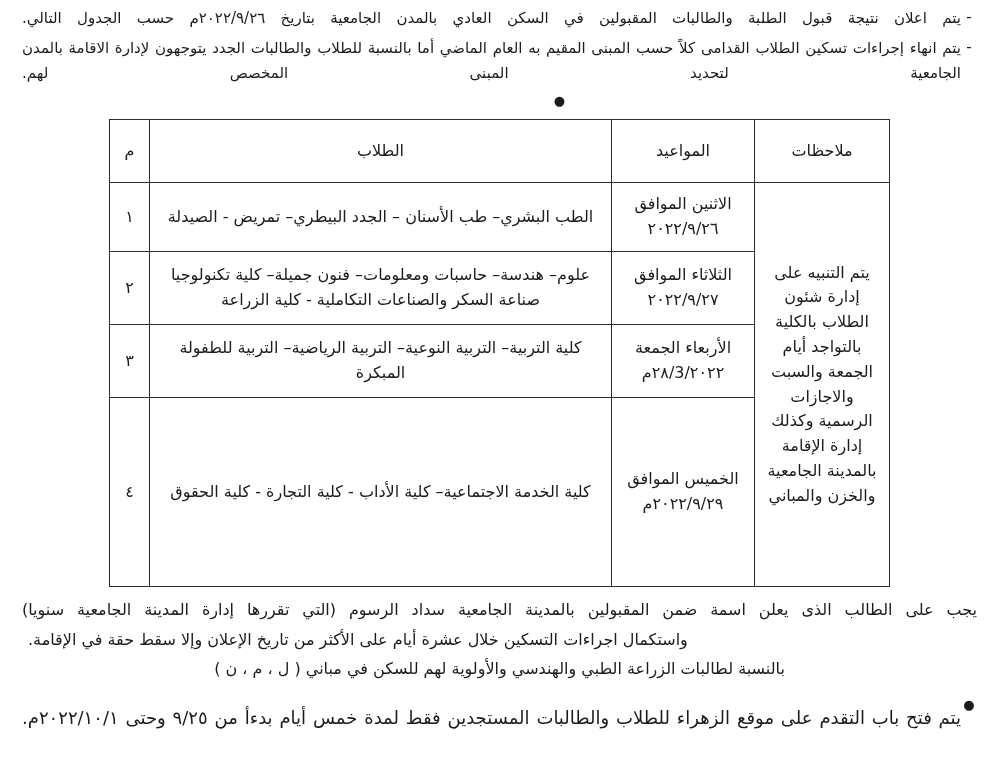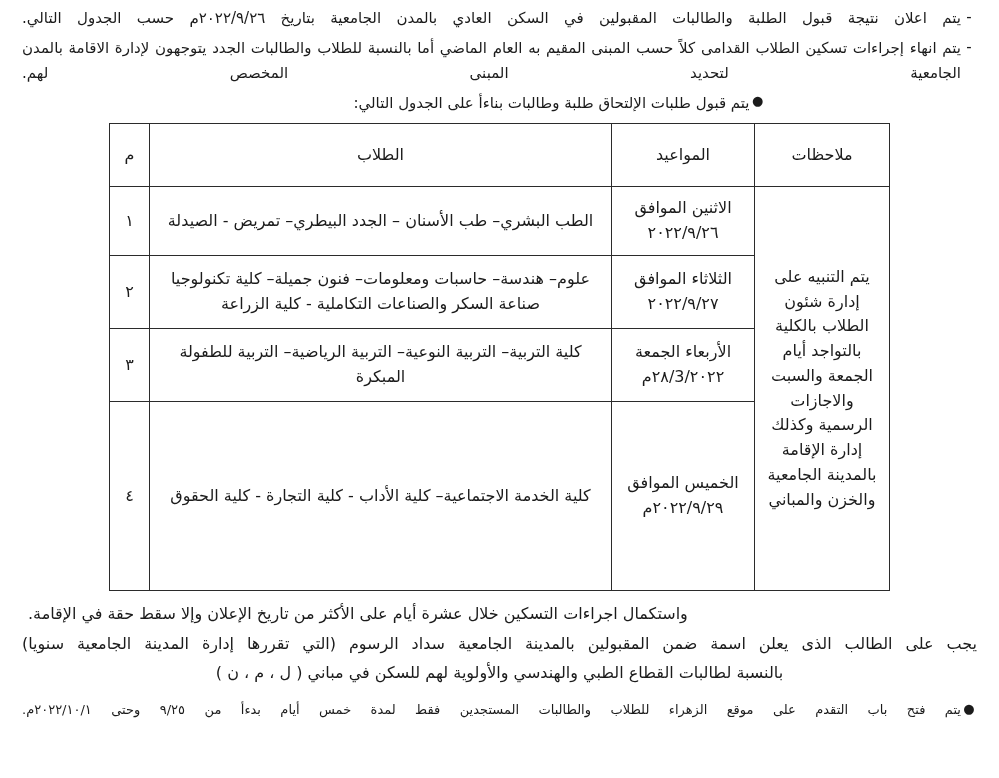--- a/index.html
+++ b/index.html
@@ -128,42 +128,42 @@
     text-align: left;
     padding-left: 6px;
   }
   .final-item {
     display: flex;
     flex-direction: row;
     align-items: flex-start;
     margin-top: 12px;
   }
   .final-item .intro-text {
-    font-size: 13px;
+    font-size: 18px;
     text-align: justify;
     text-align-last: justify;
+    margin-top: 8px;
   }
 </style>
 </head>
 <body>
 
 <div class="page">
 
   <ul class="intro">
     <li class="intro-item">
       <span class="bullet-dash">-</span>
       <span class="intro-text">يتم اعلان نتيجة قبول الطلبة والطالبات المقبولين في السكن العادي بالمدن الجامعية بتاريخ ٢٠٢٢/٩/٢٦م حسب الجدول التالي.</span>
     </li>
     <li class="intro-item">
       <span class="bullet-dash">-</span>
       <span class="intro-text">يتم انهاء إجراءات تسكين الطلاب القدامى كلاً حسب المبنى المقيم به العام الماضي أما بالنسبة للطلاب والطالبات  الجدد يتوجهون لإدارة الاقامة بالمدن الجامعية لتحديد المبنى المخصص لهم.</span>
     </li>
     <li class="intro-item centered">
       <span class="bullet-dot">●</span>
-      <span class="intro-text">يتم قبول طلبات الإلتحاق طلبة وطالبات بناءأ على الجدول التالي:</span>
     </li>
   </ul>
 
   <div class="table-wrap">
     <table class="sched">
       <colgroup>
         <col class="c-notes">
         <col class="c-dates">
         <col class="c-college">
         <col class="c-num">
@@ -208,23 +208,23 @@
             <span>٢٠٢٢/٩/٢٩م</span>
           </td>
           <td>كلية الخدمة الاجتماعية– كلية الأداب - كلية التجارة - كلية الحقوق</td>
           <td class="num">٤</td>
         </tr>
       </tbody>
     </table>
   </div>
 
   <div class="closing">
+    <p class="close-line just">يجب على الطالب الذى يعلن اسمة ضمن المقبولين بالمدينة الجامعية سداد الرسوم (التي تقررها إدارة المدينة الجامعية سنويا)</p>
     <p class="close-line left">واستكمال اجراءات التسكين خلال عشرة أيام على الأكثر من تاريخ الإعلان وإلا سقط حقة في الإقامة.</p>
-    <p class="close-line just">يجب على الطالب الذى يعلن اسمة ضمن المقبولين بالمدينة الجامعية سداد الرسوم (التي تقررها إدارة المدينة الجامعية سنويا)</p>
-    <p class="close-line center">بالنسبة لطالبات القطاع الطبي والهندسي والأولوية لهم للسكن في مباني ( ل ، م ، ن )</p>
+    <p class="close-line center">بالنسبة لطالبات الزراعة الطبي والهندسي والأولوية لهم للسكن في مباني ( ل ، م ، ن )</p>
 
     <div class="final-item">
       <span class="bullet-dot">●</span>
       <span class="intro-text">يتم فتح باب التقدم على موقع الزهراء للطلاب والطالبات المستجدين فقط لمدة خمس أيام بدءأ من ٩/٢٥ وحتى ٢٠٢٢/١٠/١م.</span>
     </div>
   </div>
 
 </div>
 
 </body></html>

